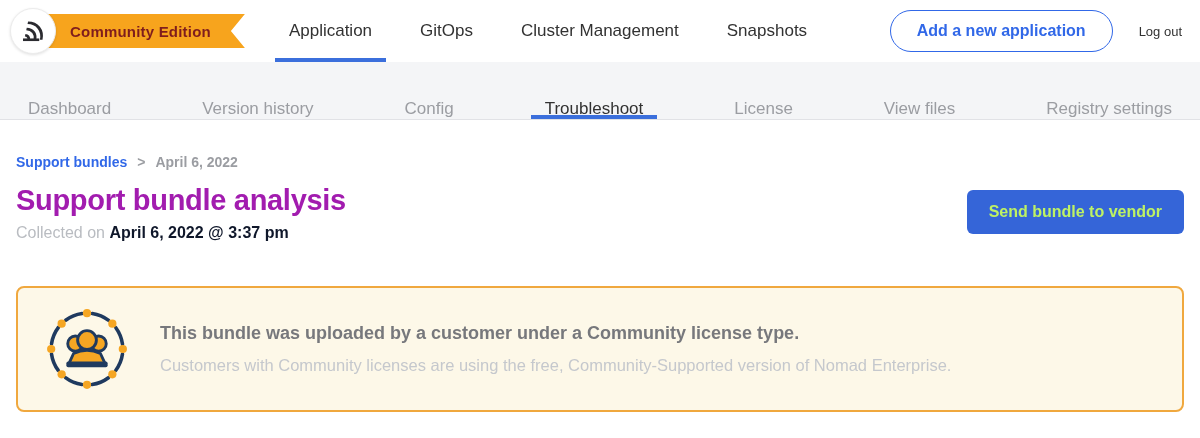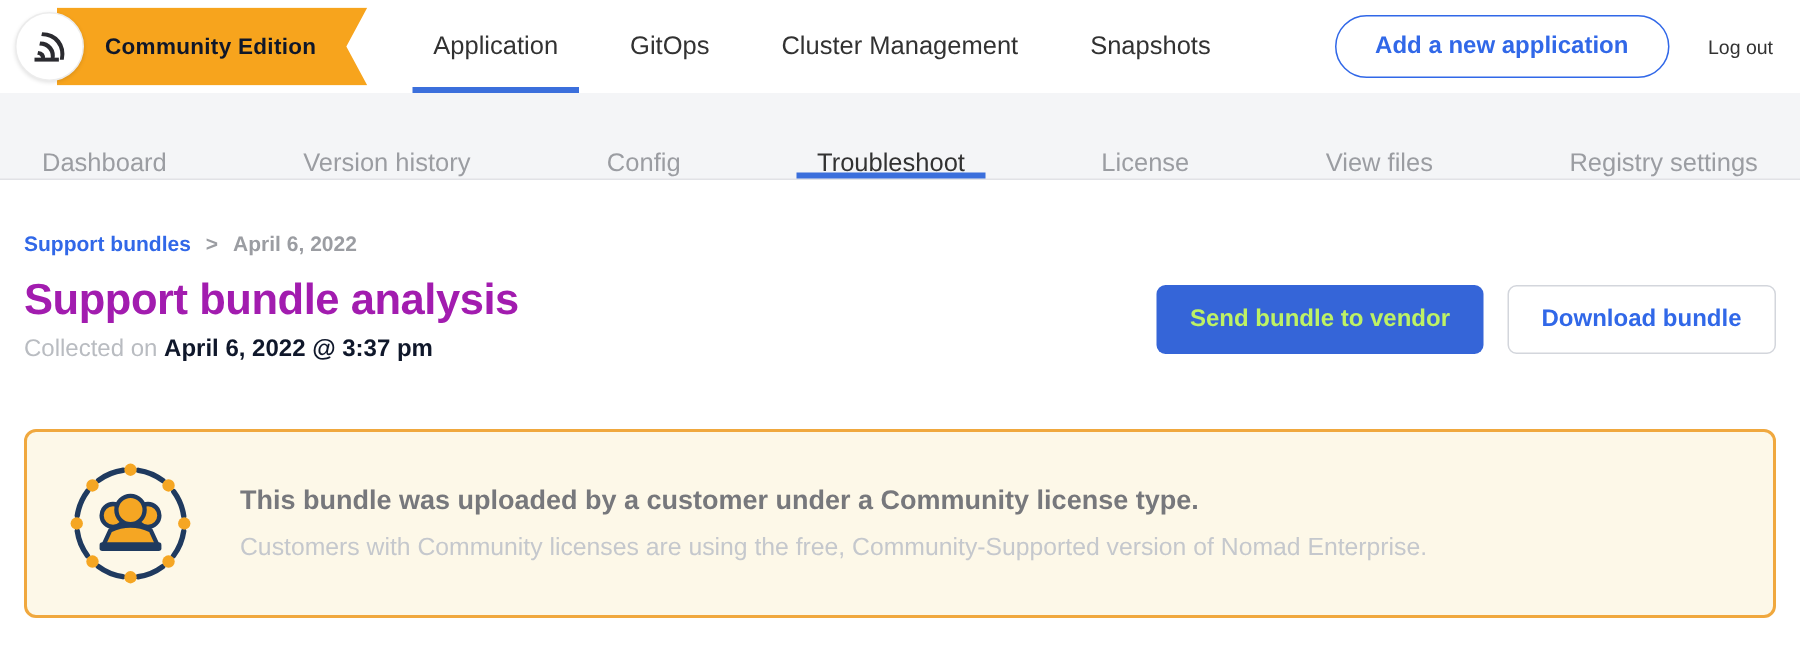--- a/index.html
+++ b/index.html
@@ -12,22 +12,22 @@
     padding: 0 18px 0 10px; position: relative;
   }
   .brand { display: flex; align-items: center; position: relative; }
   .logo-circle {
     width: 46px; height: 46px; border-radius: 50%; background: #fff;
     border: 1px solid #ececec; box-shadow: 0 1px 3px rgba(0,0,0,.12);
     display: flex; align-items: center; justify-content: center;
     position: relative; z-index: 2;
   }
   .edition-badge {
-    margin-left: -18px; z-index: 1; height: 52px; background: #F7A41D;
-    color: #0f172a; font-weight: bold; font-size: 15px; letter-spacing: .2px;
+    margin-left: -18px; z-index: 1; height: 34px; background: #F7A41D;
+    color: #7f1d1d; font-weight: bold; font-size: 15px; letter-spacing: .2px;
     display: flex; align-items: center; padding: 0 34px 0 32px;
     clip-path: polygon(0 0, 100% 0, calc(100% - 14px) 50%, 100% 100%, 0 100%);
   }
   .top-tabs { display: flex; align-items: center; height: 100%; margin-left: 42px; gap: 44px; }
   .top-tab {
     height: 100%; display: flex; align-items: center; position: relative;
     font-size: 17px; color: #323232; cursor: pointer; padding: 0 2px;
   }
   .top-tab.active { font-weight: 500; }
   .top-tab .underline {
@@ -175,21 +175,20 @@
 
   <div class="title-row">
     <div>
       <h1 class="page-title">Support bundle analysis</h1>
       <div class="collected">
         <span>Collected on </span><b>April 6, 2022 @ 3:37 pm</b>
       </div>
     </div>
     <div class="action-btns">
       <button class="btn-primary">Send bundle to vendor</button>
-      <button class="btn-secondary">Download bundle</button>
     </div>
   </div>
 
   <div class="notice">
     <svg class="notice-icon" viewBox="0 0 96 96">
 
       <circle cx="48" cy="48" r="40" fill="none" stroke="#1F3A5F" stroke-width="4" stroke-dasharray="20 11.4" stroke-dashoffset="25.7" stroke-linecap="round"></circle>
 
       <circle cx="48" cy="8" r="4.6" fill="#F5A623"></circle>
       <circle cx="76.3" cy="19.7" r="4.6" fill="#F5A623"></circle>

